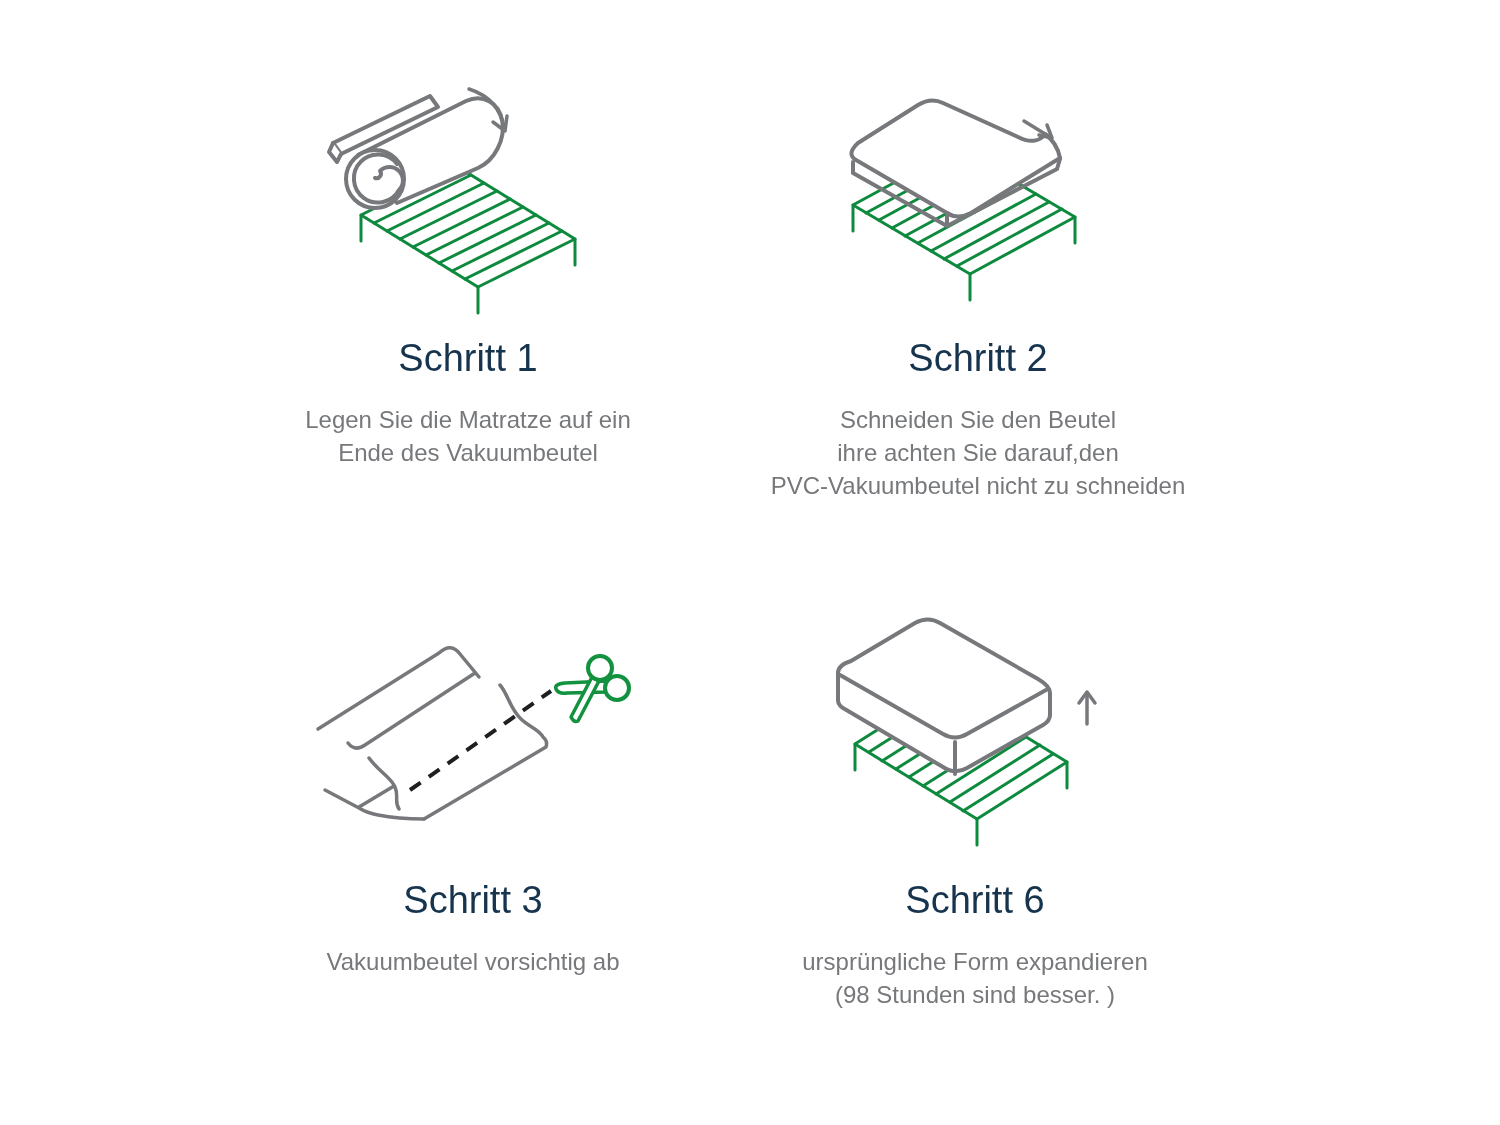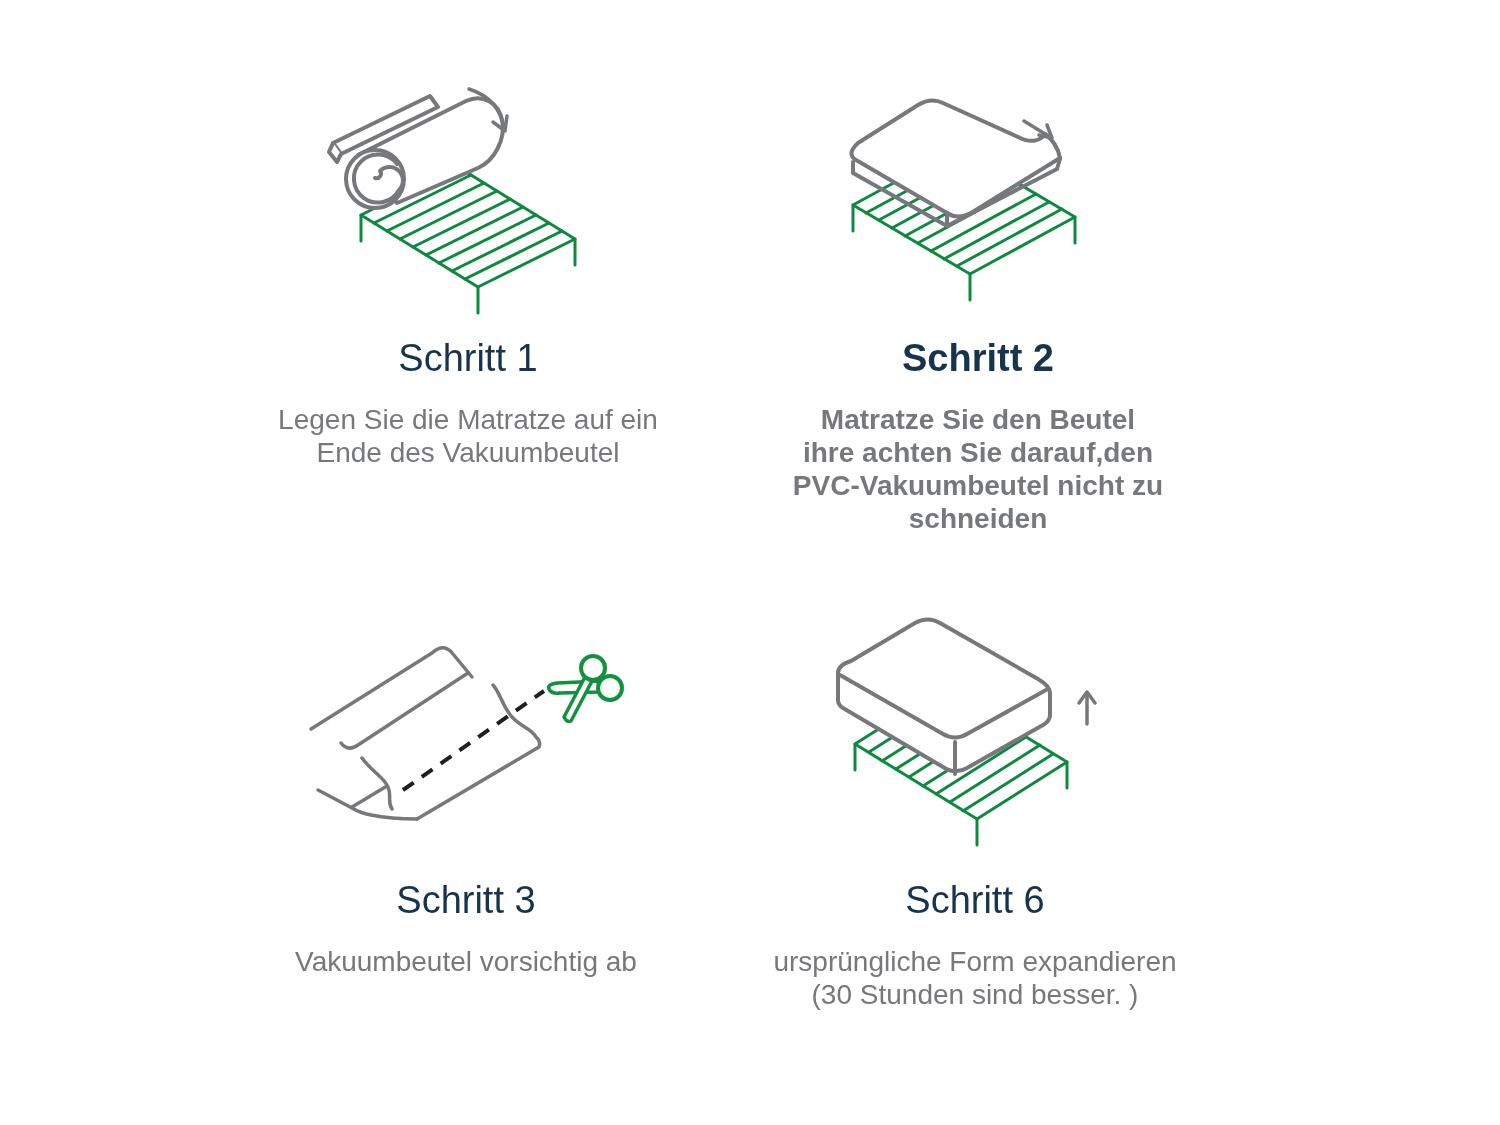--- a/index.html
+++ b/index.html
@@ -3,24 +3,24 @@
 <meta charset="utf-8">
 <style>
   html,body{margin:0;padding:0;}
   body{background:#ffffff;font-family:"Liberation Sans", sans-serif;}
   .stage{position:relative;width:1500px;height:1125px;background:#ffffff;overflow:hidden;}
   .cell{position:absolute;display:flex;flex-direction:column;align-items:center;}
   .art{display:flex;align-items:flex-end;justify-content:center;}
   .row1 .art{height:235px;}
   .row2 .art{height:245px;}
   .step-title{margin-top:22px;font-size:38px;line-height:1.15;color:#16344E;text-align:center;}
-  .step-desc{margin-top:22px;font-size:28px;line-height:33px;color:#76787B;text-align:center;}
+  .step-desc{margin-top:22px;font-size:24px;line-height:33px;color:#76787B;text-align:center;}
   #cell1{left:228px;top:80px;width:480px;}
-  #cell2{left:738px;top:80px;width:480px;font-weight:bold;}
-  #cell3{left:226px;top:612px;width:480px;}
+  #cell2{left:738px;top:80px;width:480px;}
+  #cell3{left:233px;top:612px;width:480px;}
   #cell4{left:715px;top:612px;width:520px;}
   svg{display:block;}
 </style>
 </head>
 <body>
 
 <div class="stage">
 
   <div class="cell row1" id="cell1">
     <div class="art">
@@ -63,21 +63,21 @@
           <path fill="none" d="M 25,82 L 25,93 M 25,93 L 119,146 M 119,133 L 119,146 M 119,146 L 229,89 M 229,89 L 232,79"></path>
         </g>
         <g stroke="#76787B" stroke-width="3.5" fill="none" stroke-linecap="round" stroke-linejoin="round">
           <path d="M 196,41 L 222,57"></path>
           <path d="M 211,55 L 224,58 L 219,45"></path>
         </g>
       </svg>
     </div>
     <div class="step-title">Schritt 2</div>
     <div class="step-desc">
-      <div>Matratze Sie den Beutel</div>
+      <div>Schneiden Sie den Beutel</div>
       <div>ihre achten Sie darauf,den</div>
       <div>PVC-Vakuumbeutel nicht zu schneiden</div>
     </div>
   </div>
 
   <div class="cell row2" id="cell3">
     <div class="art">
       <svg width="340" height="230" viewBox="0 0 340 230">
         <g stroke="#76787B" stroke-width="3.5" fill="none" stroke-linecap="round" stroke-linejoin="round">
           <path d="M 15,102 L 136,26 Q 148,15 157,27 L 176,50"></path>
@@ -117,17 +117,17 @@
         </g>
         <g stroke="#76787B" stroke-width="3.5" fill="none" stroke-linecap="round" stroke-linejoin="round">
           <path d="M 262,117 L 262,87"></path>
           <path d="M 254,96 L 262,85 L 270,96"></path>
         </g>
       </svg>
     </div>
     <div class="step-title">Schritt 6</div>
     <div class="step-desc">
       <div>ursprüngliche Form expandieren</div>
-      <div>(30 Stunden sind besser. )</div>
+      <div>(98 Stunden sind besser. )</div>
     </div>
   </div>
 
 </div>
 
 </body></html>

